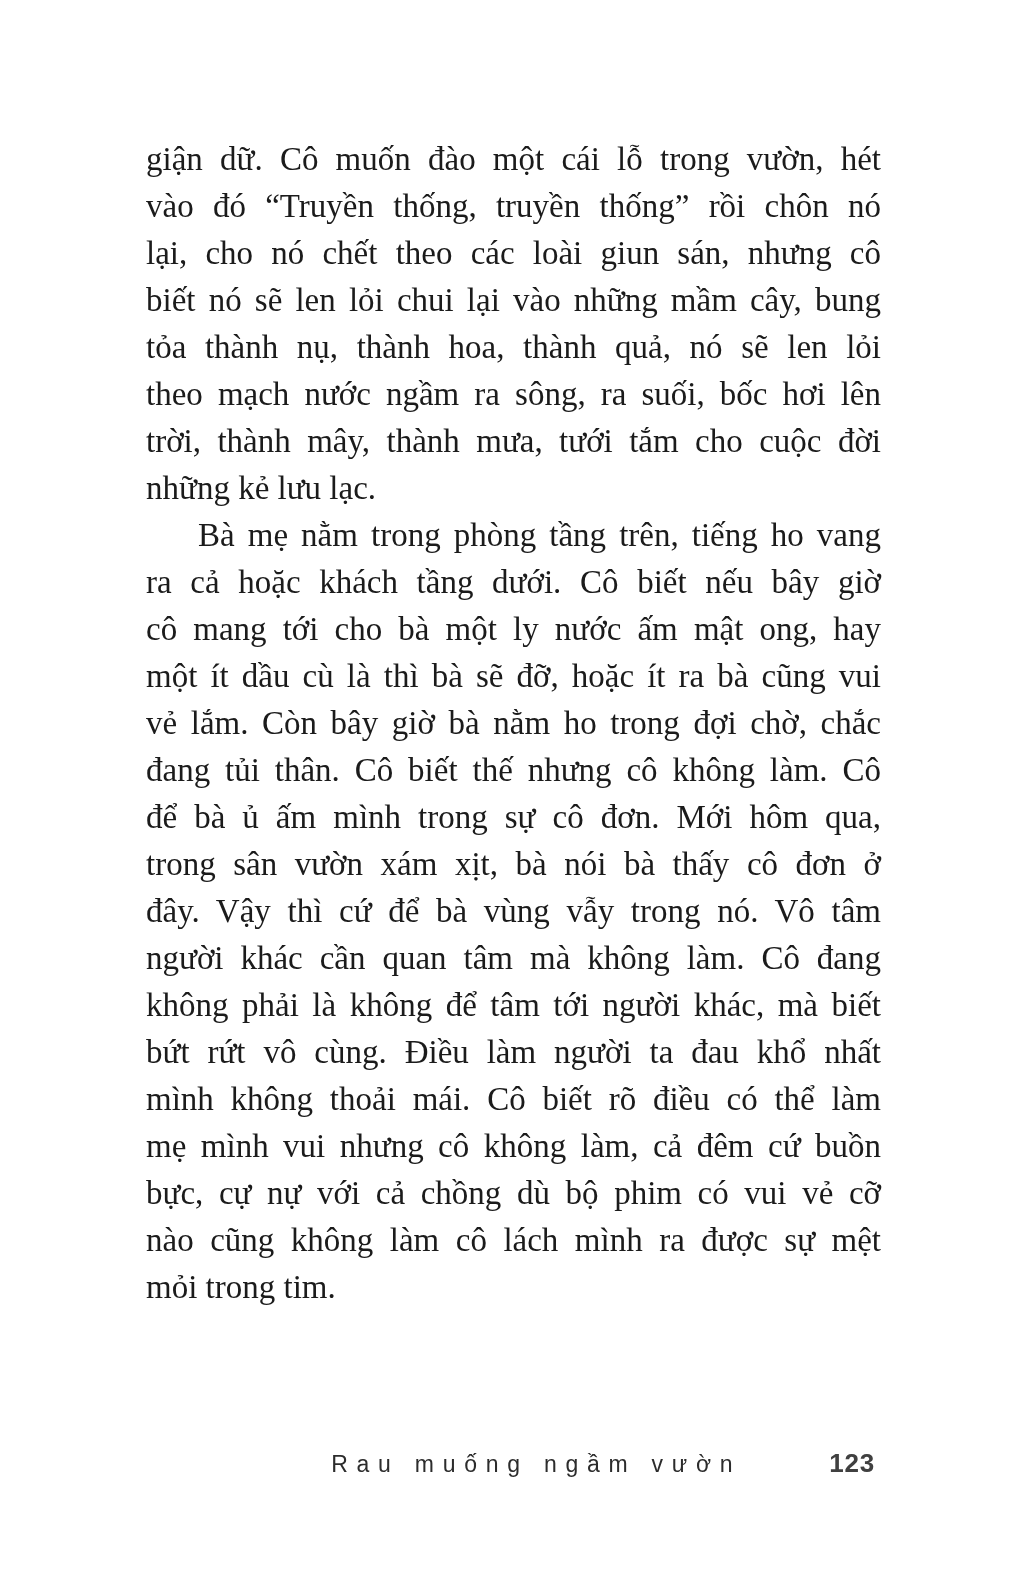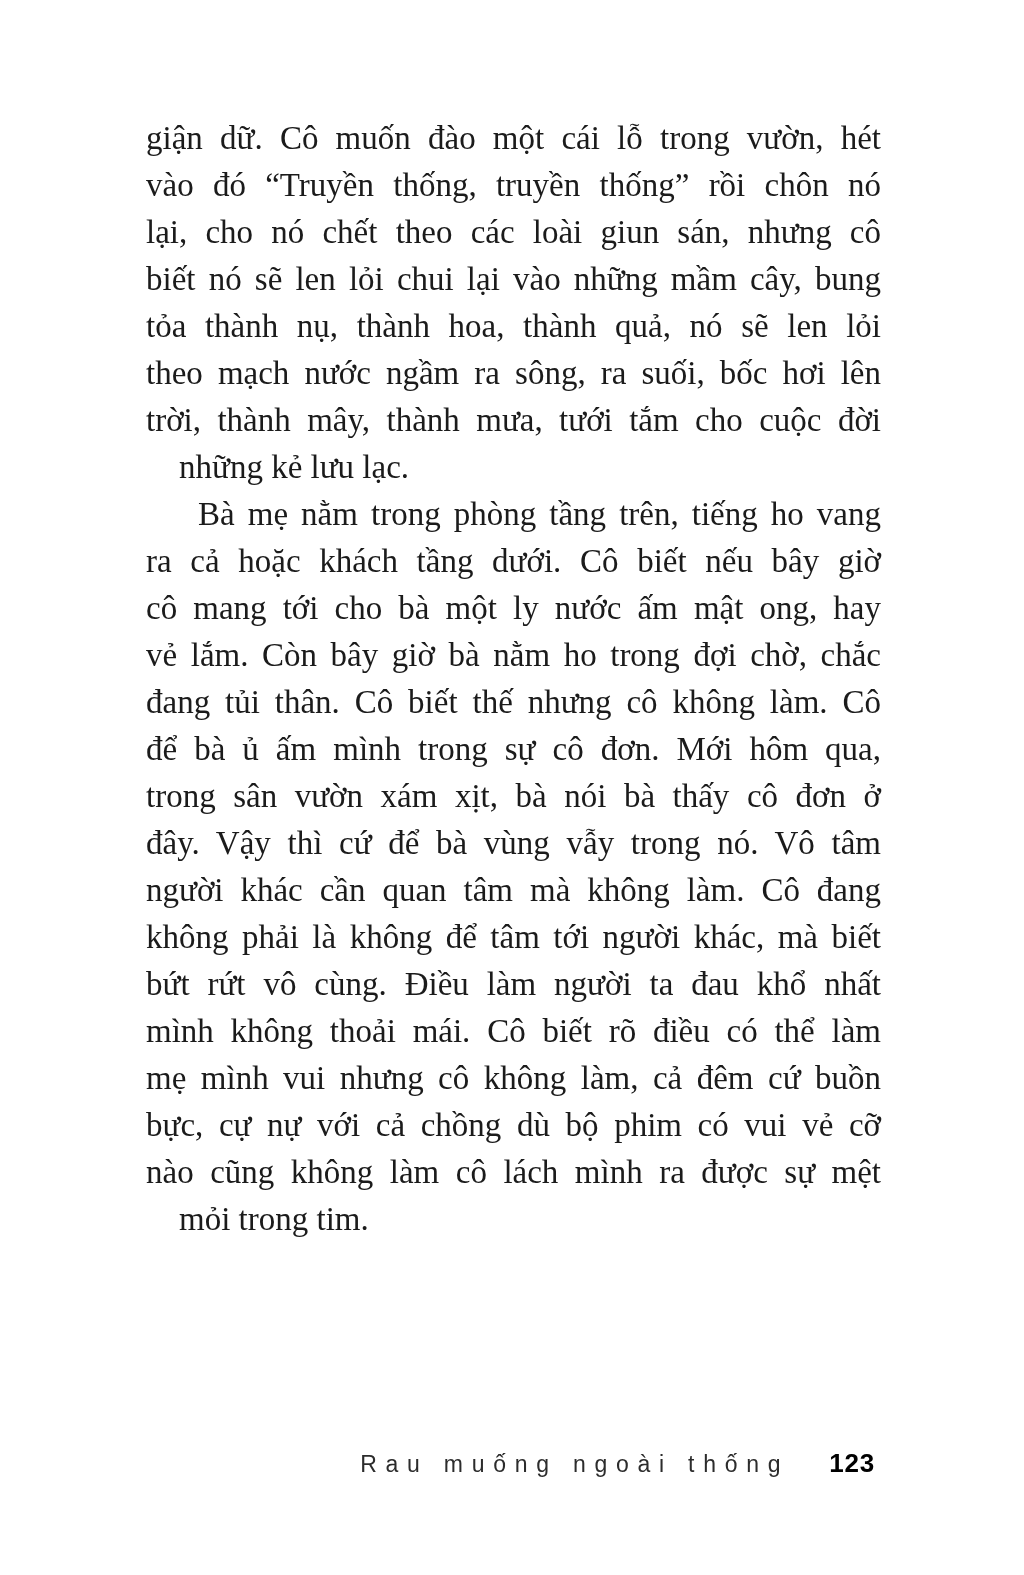--- a/index.html
+++ b/index.html
@@ -12,33 +12,32 @@
     width: 1024px;
     height: 1575px;
     background: #ffffff;
     overflow: hidden;
     font-family: "Liberation Serif", serif;
     color: #1b1b1b;
   }
   .text-block {
     position: absolute;
     left: 146px;
-    top: 115px;
+    top: 136px;
     width: 735px;
     font-size: 33px;
     line-height: 47px;
   }
   .line {
     text-align: justify;
     text-align-last: justify;
     white-space: normal;
   }
   .line.last {
     text-align-last: left;
-    margin-left: 33px;
   }
   .line.indent {
     text-indent: 52px;
   }
   .footer {
     position: absolute;
     left: 146px;
     top: 1448px;
     width: 729px;
     display: flex;
@@ -51,53 +50,55 @@
     font-size: 23px;
     font-weight: 400;
     letter-spacing: 0.38em;
     color: #2c2c2c;
     white-space: nowrap;
   }
   .page-number {
     font-size: 26px;
     font-weight: 700;
     letter-spacing: 0.03em;
-    color: #000000;
+    color: #404040;
+    margin-left: 48px;
   }
 </style>
 </head>
 <body>
 
 <div class="page">
 
   <div class="text-block" id="text-block">
       <div class="line">giận dữ. Cô muốn đào một cái lỗ trong vườn, hét</div>
       <div class="line">vào đó “Truyền thống, truyền thống” rồi chôn nó</div>
       <div class="line">lại, cho nó chết theo các loài giun sán, nhưng cô</div>
       <div class="line">biết nó sẽ len lỏi chui lại vào những mầm cây, bung</div>
       <div class="line">tỏa thành nụ, thành hoa, thành quả, nó sẽ len lỏi</div>
       <div class="line">theo mạch nước ngầm ra sông, ra suối, bốc hơi lên</div>
       <div class="line">trời, thành mây, thành mưa, tưới tắm cho cuộc đời</div>
       <div class="line last">những kẻ lưu lạc.</div>
       <div class="line indent">Bà mẹ nằm trong phòng tầng trên, tiếng ho vang</div>
       <div class="line">ra cả hoặc khách tầng dưới. Cô biết nếu bây giờ</div>
       <div class="line">cô mang tới cho bà một ly nước ấm mật ong, hay</div>
+      <div class="line">một ít dầu cù là thì bà sẽ đỡ, hoặc ít ra bà cũng vui</div>
       <div class="line">vẻ lắm. Còn bây giờ bà nằm ho trong đợi chờ, chắc</div>
       <div class="line">đang tủi thân. Cô biết thế nhưng cô không làm. Cô</div>
       <div class="line">để bà ủ ấm mình trong sự cô đơn. Mới hôm qua,</div>
       <div class="line">trong sân vườn xám xịt, bà nói bà thấy cô đơn ở</div>
       <div class="line">đây. Vậy thì cứ để bà vùng vẫy trong nó. Vô tâm</div>
       <div class="line">người khác cần quan tâm mà không làm. Cô đang</div>
       <div class="line">không phải là không để tâm tới người khác, mà biết</div>
       <div class="line">bứt rứt vô cùng. Điều làm người ta đau khổ nhất</div>
       <div class="line">mình không thoải mái. Cô biết rõ điều có thể làm</div>
       <div class="line">mẹ mình vui nhưng cô không làm, cả đêm cứ buồn</div>
       <div class="line">bực, cự nự với cả chồng dù bộ phim có vui vẻ cỡ</div>
       <div class="line">nào cũng không làm cô lách mình ra được sự mệt</div>
       <div class="line last">mỏi trong tim.</div>
     </div>
 
   <div class="footer">
-    <span class="running-title">Rau muống ngoài thống</span>
+    <span class="running-title">Rau muống ngầm vườn</span>
     <span class="page-number">123</span>
   </div>
 
 </div>
 
 </body></html>

